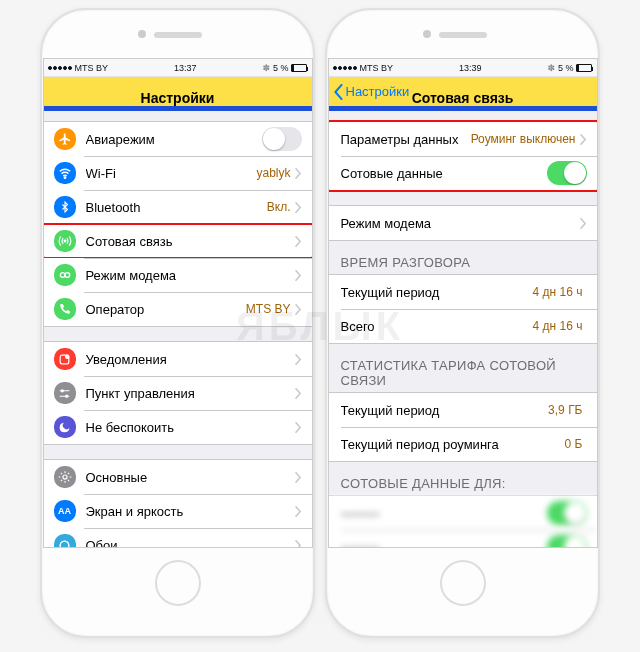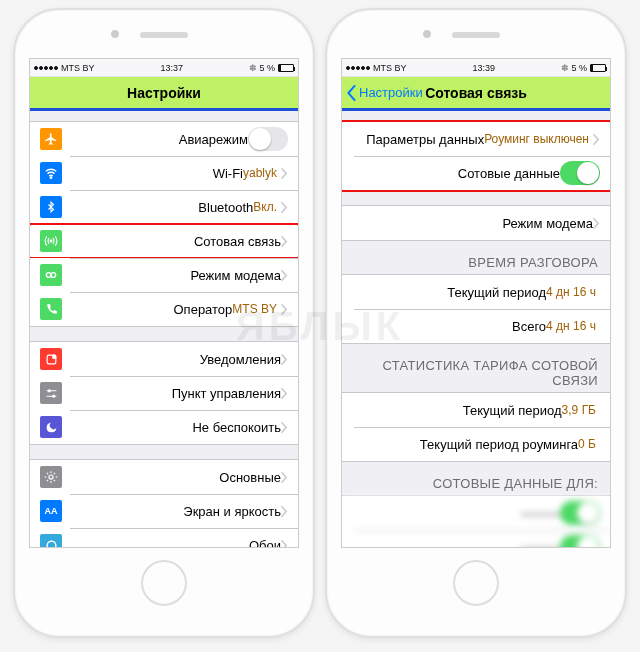--- a/index.html
+++ b/index.html
@@ -11,21 +11,21 @@
     overflow: hidden;
     position: relative;
   }
   .stage {
     display: flex;
     gap: 10px;
     padding: 8px;
     justify-content: center;
   }
   .phone {
-    width: 302px;
+    width: 275px;
     height: 630px;
     background: #fdfdfd;
     border: 2px solid #e0e0e0;
     border-radius: 46px;
     box-shadow: 0 2px 6px rgba(0,0,0,.08), inset 0 0 2px rgba(0,0,0,.1);
     display: flex;
     flex-direction: column;
     align-items: center;
     padding: 6px 6px 10px;
     position: relative;
@@ -57,47 +57,47 @@
   .status .left, .status .right { display: flex; align-items: center; gap: 3px; }
   .dots { display:flex; gap:1px; }
   .dots i { width:4px; height:4px; border-radius:50%; border:0.7px solid #111; display:block; }
   .dots i.f { background:#111; }
   .bt-glyph { font-size: 9px; color:#888; }
   .batt { width:16px; height:8px; border:0.8px solid #111; border-radius:1px; position:relative; }
   .batt::after { content:''; position:absolute; right:-2px; top:2px; width:1.5px; height:4px; background:#111; }
   .batt i { display:block; width:2px; height:100%; background:#111; }
   
   .nav {
-    height: 34px; background: #bef264; border-bottom: 3px solid #1d4ed8;
-    display: flex; align-items: center; justify-content: center; position: relative;
+    height: 34px; background: #fde047; border-bottom: 5px solid #1d4ed8;
+    display: flex; align-items: flex-end; justify-content: center; position: relative;
     font-size: 14px; font-weight: 600; color: #000;
   }
   .nav .back {
     position: absolute; left: 4px; top: 0; bottom: 0; display: flex; align-items: center;
     color: #007aff; font-weight: 400; font-size: 13px; gap: 2px;
   }
   .nav .back svg { width: 11px; height: 16px; }
   
-  .content { flex: 1; overflow: hidden; text-align: right; }
+  .content { flex: 1; overflow: hidden; }
   .group { margin-top: 14px; background: #fff; border-top: 0.5px solid #c8c7cc; border-bottom: 0.5px solid #c8c7cc; }
   .group.first { margin-top: 10px; }
   .group-header {
     font-size: 13px; color: #6d6d72; text-transform: uppercase; padding: 14px 12px 4px; letter-spacing: .3px;
   }
   .row {
     display: flex; align-items: center; height: 34px; padding: 0 10px 0 10px;
     font-size: 13px; color: #000; position: relative; background:#fff;
   }
   .row + .row::before {
     content:''; position:absolute; left:40px; right:0; top:0; height:0.5px; background:#c8c7cc;
   }
   .row.noicon + .row.noicon::before,
   .row.noicon:first-child::before { left: 12px; }
   .row .icon {
-    width: 22px; height: 22px; border-radius: 2px; margin-right: 10px; flex-shrink: 0;
+    width: 22px; height: 22px; border-radius: 10px; margin-right: 10px; flex-shrink: 0;
     display:flex; align-items:center; justify-content:center; color:#fff; font-size:12px;
   }
   .row.noicon { padding-left: 12px; }
   .row .label { flex: 1; white-space: nowrap; overflow: hidden; text-overflow: ellipsis; }
   .row .value { color:#a16207; font-size: 12px; margin-right: 4px; }
   .chev { color:#c7c7cc; }
   .chev svg { width:7px; height:11px; display:block; }
   .toggle {
     width: 40px; height: 24px; border-radius: 12px; background: #e5e5ea; position: relative; flex-shrink:0;
   }

